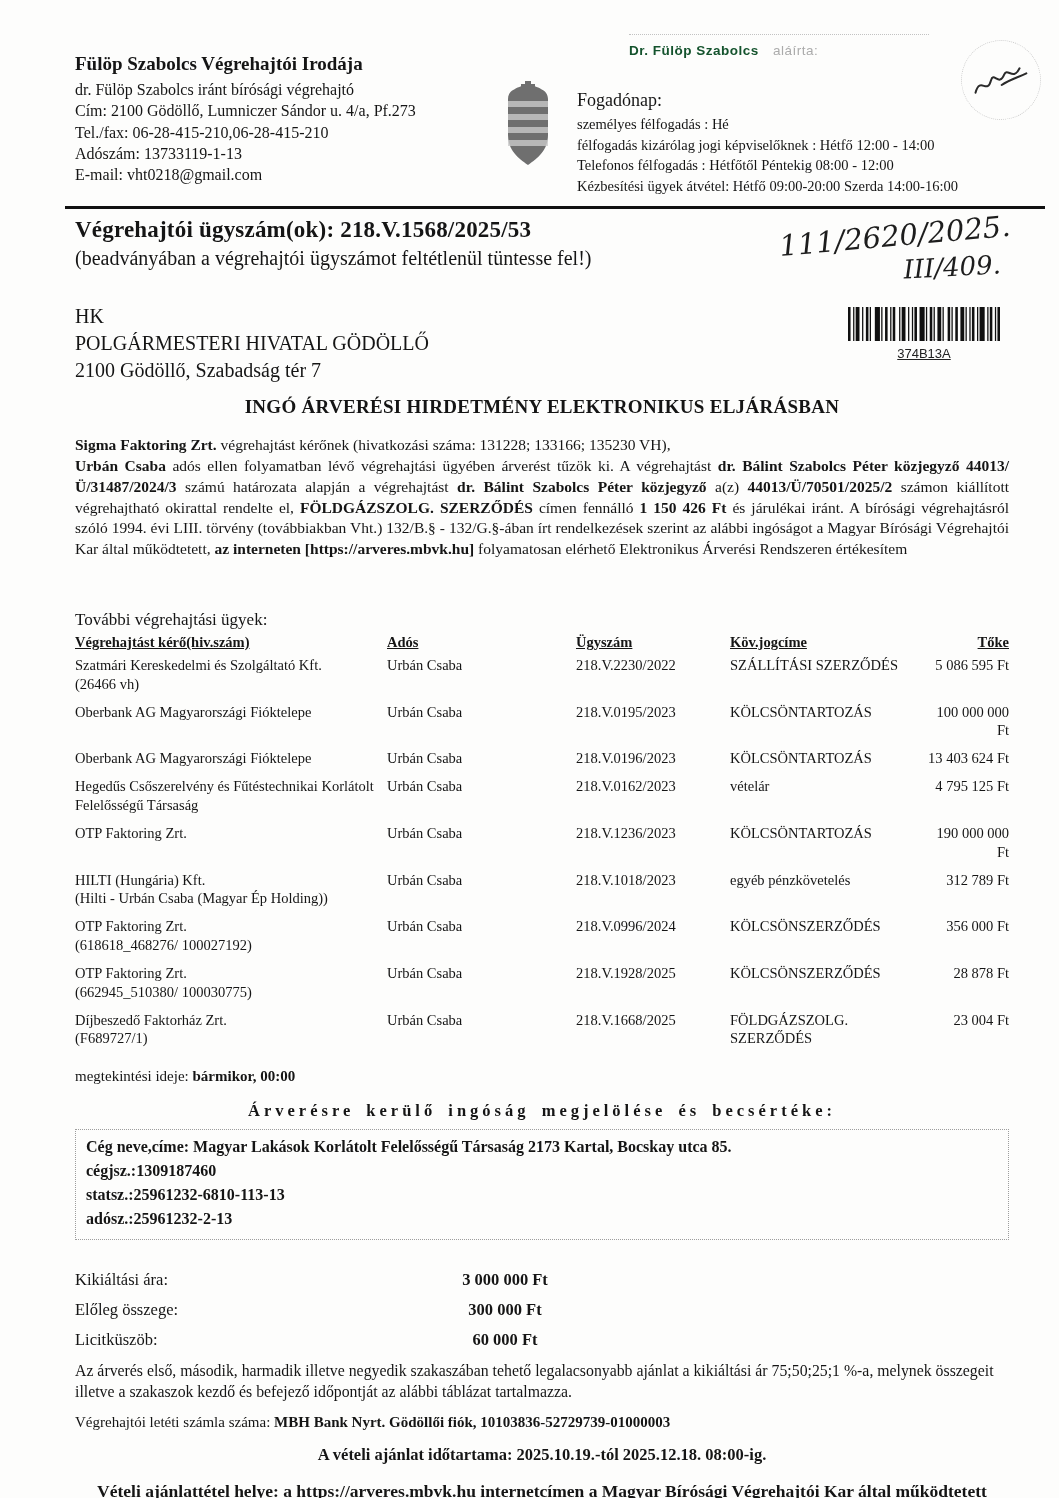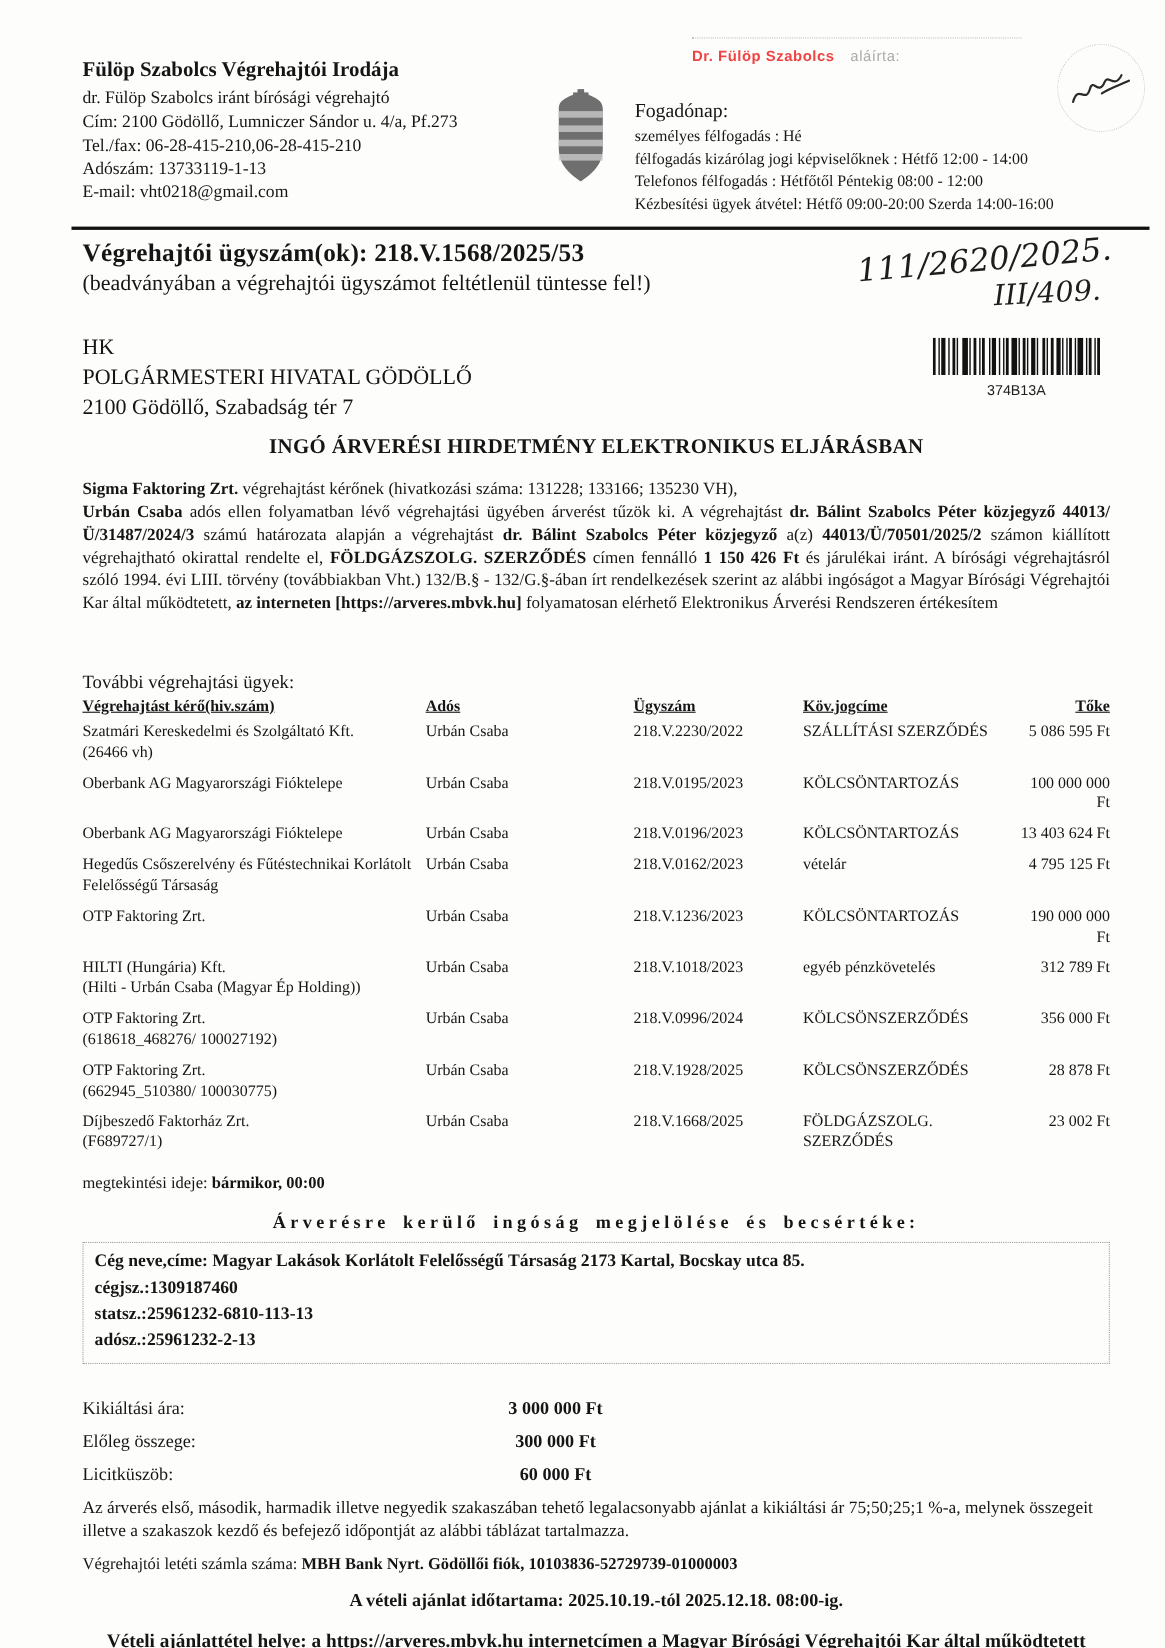--- a/index.html
+++ b/index.html
@@ -25,21 +25,21 @@
   .crest svg{filter:blur(.4px);}
   .hdr-right{flex:1;padding-left:12px;padding-top:2px;}
   .hdr-right .fog-title{font-size:18px;margin-bottom:3px;margin-top:46px;}
   .hdr-right .rline{font-size:14.5px;line-height:1.42;}
   .stamp{
     position:absolute;top:34px;right:130px;
     font-family:"Liberation Sans",sans-serif;
     font-size:13.5px;letter-spacing:.5px;color:#8c8c8c;
     border-top:1px dotted #c2c2c2;padding-top:8px;width:300px;
   }
-  .stamp .signer{font-weight:bold;color:#ef4444;}
+  .stamp .signer{font-weight:bold;color:#14532d;}
   .stamp .action{color:#ababab;margin-left:10px;}
   .sig-scribble{
     position:absolute;top:40px;right:18px;width:78px;height:78px;
     border:1px dotted #cfcfcf;border-radius:50%;
     display:flex;align-items:center;justify-content:center;
     transform:rotate(-8deg);
   }
   .rule{border:none;border-top:3px solid #111;margin:10px 0 0 -10px;width:980px;}
 
   
@@ -49,21 +49,21 @@
   .case-note{font-size:20px;margin-top:4px;}
   .case-hand{flex:none;width:230px;text-align:right;padding-top:2px;
     font-family:"DejaVu Serif",serif;font-style:italic;color:#1d1d1d;}
   .hand1{font-size:29px;transform:rotate(-5deg);}
   .hand2{font-size:26px;transform:rotate(-3deg);margin-top:2px;padding-right:8px;}
 
   
   .recip-row{display:flex;margin-top:18px;}
   .recip{flex:1;font-size:20px;line-height:1.35;}
   .barcode-wrap{flex:none;width:170px;text-align:center;padding-top:4px;}
-  .barcode-label{font-family:"Liberation Sans",sans-serif;font-size:13px;color:#222;margin-top:1px;}
+  .barcode-label{font-family:"Liberation Sans",sans-serif;font-size:13px;color:#222;margin-top:1px;text-decoration:underline;}
 
   
   .doc-title{text-align:center;font-weight:bold;font-size:19px;margin-top:12px;letter-spacing:.3px;}
   .intro{font-size:15.5px;line-height:1.34;margin-top:17px;}
   .intro p{margin:0;text-align:justify;}
 
   
   .oc-heading{font-size:17px;margin-top:50px;}
   .oc-grid{display:grid;grid-template-columns:308px 185px 150px 192px 1fr;column-gap:4px;font-size:14.5px;}
   .oc-head{margin-top:4px;font-weight:bold;}
@@ -296,21 +296,21 @@
       <div class="amt">28 878 Ft</div>
     </div>
       <div class="oc-grid oc-row">
       <div>
         <div>Díjbeszedő Faktorház Zrt.</div>
         <div class="cell-sub">(F689727/1)</div>
       </div>
       <div>Urbán Csaba</div>
       <div>218.V.1668/2025</div>
       <div>FÖLDGÁZSZOLG. SZERZŐDÉS</div>
-      <div class="amt">23 002 Ft</div>
+      <div class="amt">23 004 Ft</div>
     </div>
     </div>
 
   <div class="viewing">
     <div><span>megtekintési ideje: </span><span class="b">bármikor, 00:00</span></div>
   </div>
 
   <div class="item-heading">Árverésre kerülő ingóság megjelölése és becsértéke:</div>
   <div class="item-box">
     <div>Cég neve,címe: Magyar Lakások Korlátolt Felelősségű Társaság 2173 Kartal, Bocskay utca 85.</div>

